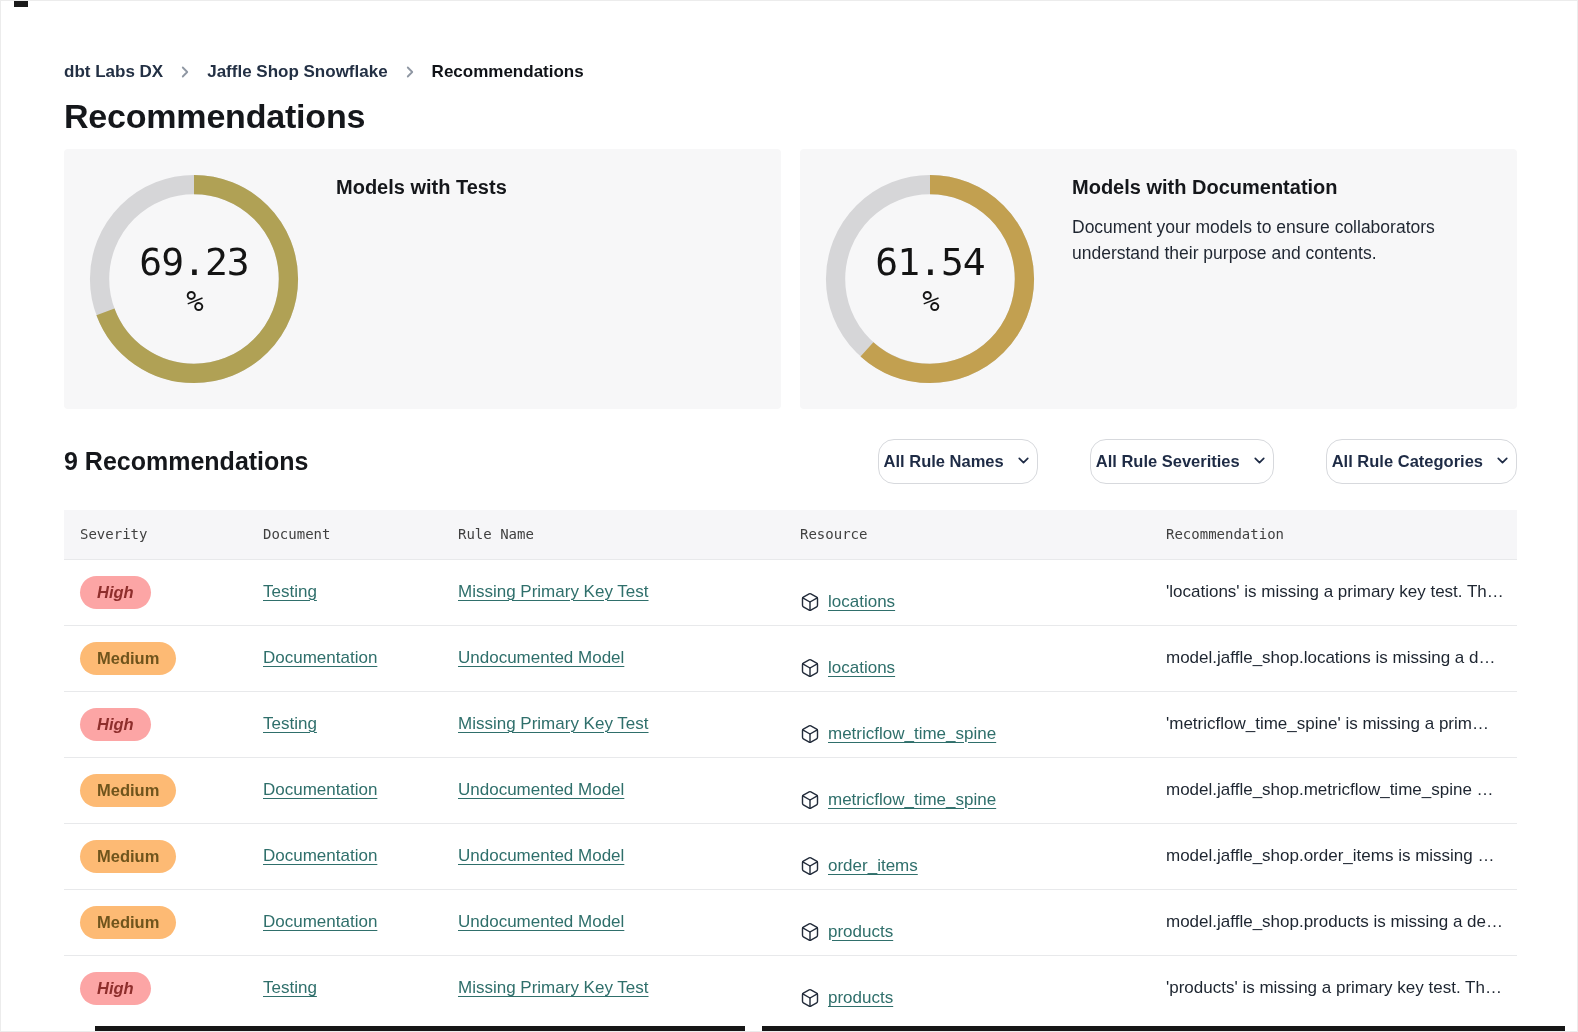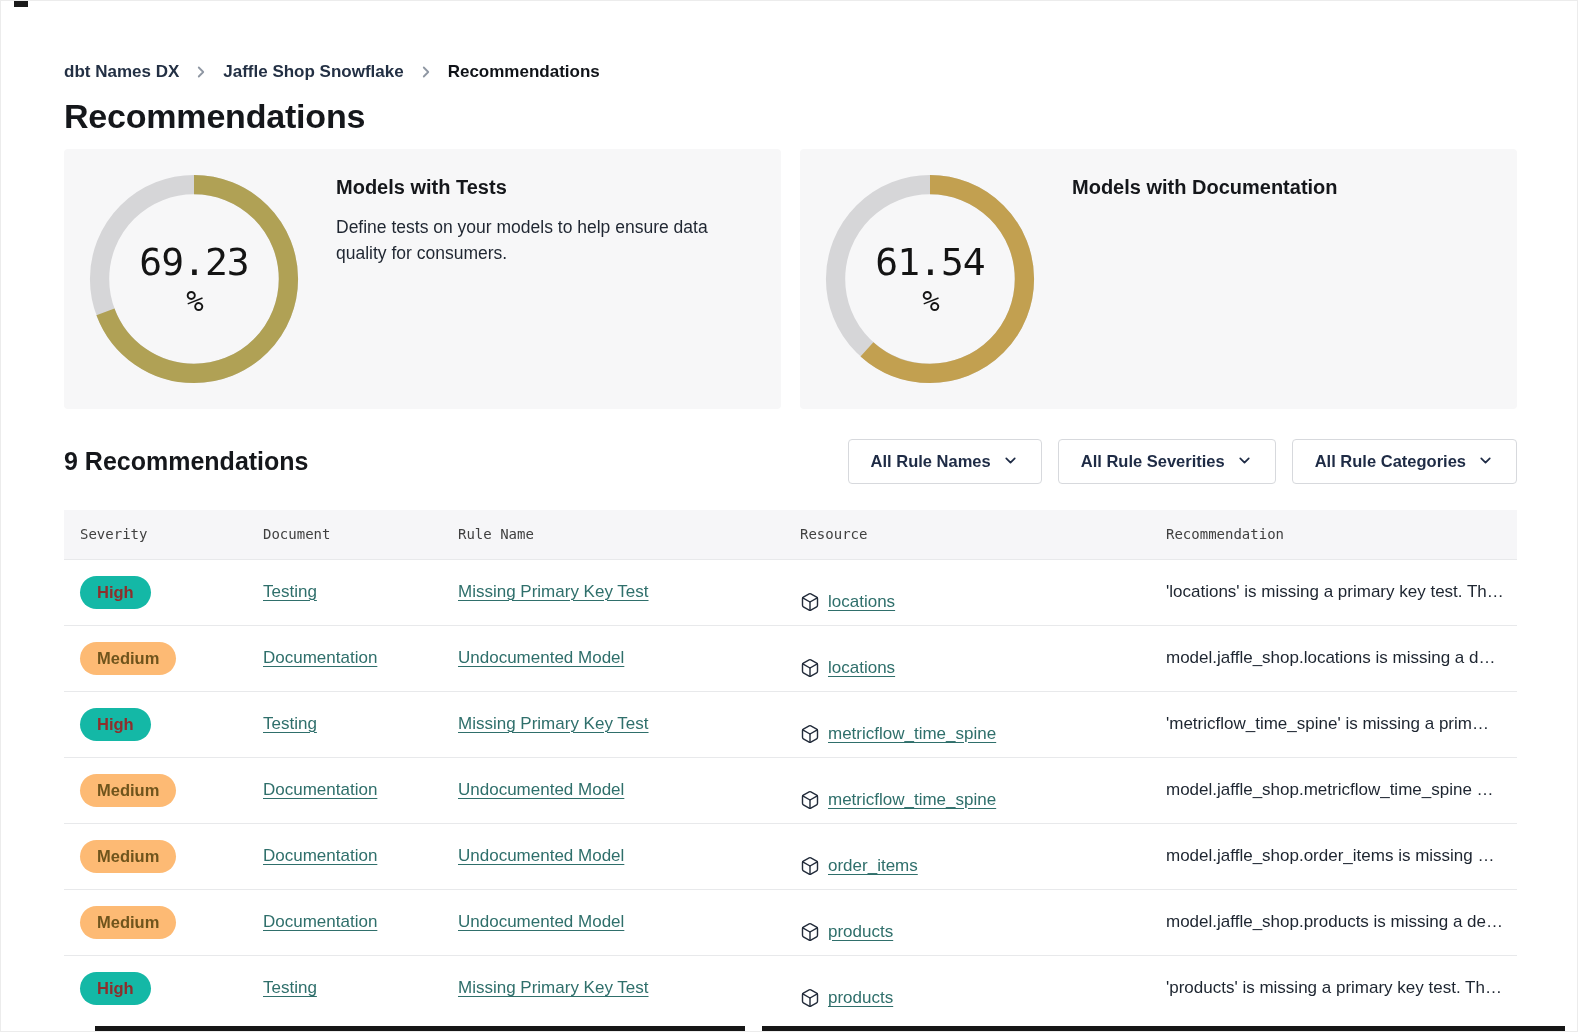--- a/index.html
+++ b/index.html
@@ -27,35 +27,35 @@
     font-family:"DejaVu Sans Mono", monospace; font-size:38px; color:#141414; letter-spacing:-1px;flex-direction:column; }
   .donut-label .unit { font-size:29px; margin-left:1px; }
   .card-text { margin-left:36px; padding-top:8px; }
   .card-title { font-size:20px; font-weight:700; color:#15171b; }
   .card-desc { margin-top:15px; font-size:17.5px; line-height:1.5; color:#1f2631; max-width:450px; }
 
   
   .list-header { display:flex; align-items:center; justify-content:space-between; margin-top:30px; }
   .list-count { font-size:25px; font-weight:700; color:#15171b; }
   .filters { display:flex; gap:16px; }
-  .filter-btn { display:flex; align-items:center; gap:11px; height:45px; padding:0 22px;
-    background:#ffffff; border:1px solid #d7d9dd; border-radius:4px; font-size:16.5px; font-weight:600;
-    color:#1e2b45; cursor:pointer; font-family:"Liberation Sans", sans-serif; }
+  .filter-btn { display:flex; align-items:center; gap:11px; height:45px; padding:0 5px;
+    background:#ffffff; border:1px solid #d7d9dd; border-radius:16px; font-size:16.5px; font-weight:600;
+    color:#1e2b45; cursor:pointer; font-family:"Liberation Sans", sans-serif;margin-left:36px; }
   .filter-btn svg { margin-top:2px; }
 
   
   table.rec-table { width:100%; border-collapse:collapse; table-layout:fixed; margin-top:26px; }
   col.c1{width:183px;} col.c2{width:195px;} col.c3{width:342px;} col.c4{width:366px;}
   thead th { height:49px; background:#f6f6f8; text-align:left; padding-left:16px;
     font-family:"DejaVu Sans Mono", monospace; font-size:14px; font-weight:500; color:#404040; }
   tbody tr { border-top:1px solid #e8e9eb; }
   tbody td { height:66px; padding-left:16px; vertical-align:middle; }
 
   .badge { display:inline-block; padding:7px 17px; border-radius:18px; font-size:16.5px; font-weight:700; }
-  .badge.high   { background:#14b8a6; color:#8e2e2c; }
+  .badge.high   { background:#fca5a5; color:#8e2e2c;font-style:italic; }
   .badge.medium { background:#fdba74; color:#6f541c; }
 
   a.lnk { color:#2f6f6b; font-size:17px; font-weight:500; text-decoration:underline;
     text-underline-offset:3px; text-decoration-thickness:1px; cursor:pointer; }
   .res { display:inline-flex; align-items:center; gap:8px;margin-top:24px; }
   .cube { display:inline-flex; color:#232c3b; }
   .rec { font-size:17px; color:#1d2530; white-space:nowrap; overflow:hidden; display:block; }
 
   
   .cutoff { position:absolute; bottom:0; height:6px; background:#161616; }
@@ -64,21 +64,21 @@
 </style>
 </head>
 <body>
 
 <div class="frame"></div>
 <div class="tl-artifact"></div>
 
 <div class="container">
 
   <nav class="breadcrumb">
-    <span class="crumb">dbt Names DX</span>
+    <span class="crumb">dbt Labs DX</span>
     <span class="crumb-sep">
       <svg width="18" height="18" viewBox="0 0 24 24">
           <polyline points="9 6 15 12 9 18" fill="none" stroke="#8f97a3" stroke-width="2.4" stroke-linecap="round" stroke-linejoin="round"></polyline>
         </svg>
     </span>
     <span class="crumb">Jaffle Shop Snowflake</span>
     <span class="crumb-sep">
       <svg width="18" height="18" viewBox="0 0 24 24">
           <polyline points="9 6 15 12 9 18" fill="none" stroke="#8f97a3" stroke-width="2.4" stroke-linecap="round" stroke-linejoin="round"></polyline>
         </svg>
@@ -96,37 +96,37 @@
           <circle class="donut-bg" cx="110" cy="110" r="98" fill="none" stroke-width="20" stroke="#d6d6d8"></circle>
           <circle class="donut-fg" cx="110" cy="110" r="98" fill="none" stroke-width="20" transform="rotate(-90 110 110)" stroke="#b0a155" stroke-dasharray="426.2852204397219 615.7521601035994"></circle>
         </svg>
         <div class="donut-label">
           <span>69.23</span>
             <span class="unit">%</span>
         </div>
       </div>
       <div class="card-text">
         <div class="card-title">Models with Tests</div>
-        <div class="card-desc">Define tests on your models to help ensure data quality for consumers.</div>
       </div>
     </div>
 
     <div class="card">
       <div class="donut-wrap">
         <svg class="donut" viewBox="0 0 220 220">
           <circle class="donut-bg" cx="110" cy="110" r="98" fill="none" stroke-width="20" stroke="#d6d6d8"></circle>
           <circle class="donut-fg" cx="110" cy="110" r="98" fill="none" stroke-width="20" transform="rotate(-90 110 110)" stroke="#c2a050" stroke-dasharray="378.93387932775505 615.7521601035994"></circle>
         </svg>
         <div class="donut-label">
           <span>61.54</span>
             <span class="unit">%</span>
         </div>
       </div>
       <div class="card-text">
         <div class="card-title">Models with Documentation</div>
+        <div class="card-desc">Document your models to ensure collaborators understand their purpose and contents.</div>
       </div>
     </div>
 
   </div>
 
   <div class="list-header">
     <div class="list-count">9 Recommendations</div>
     <div class="filters">
       <button class="filter-btn">
         <span>All Rule Names</span>

